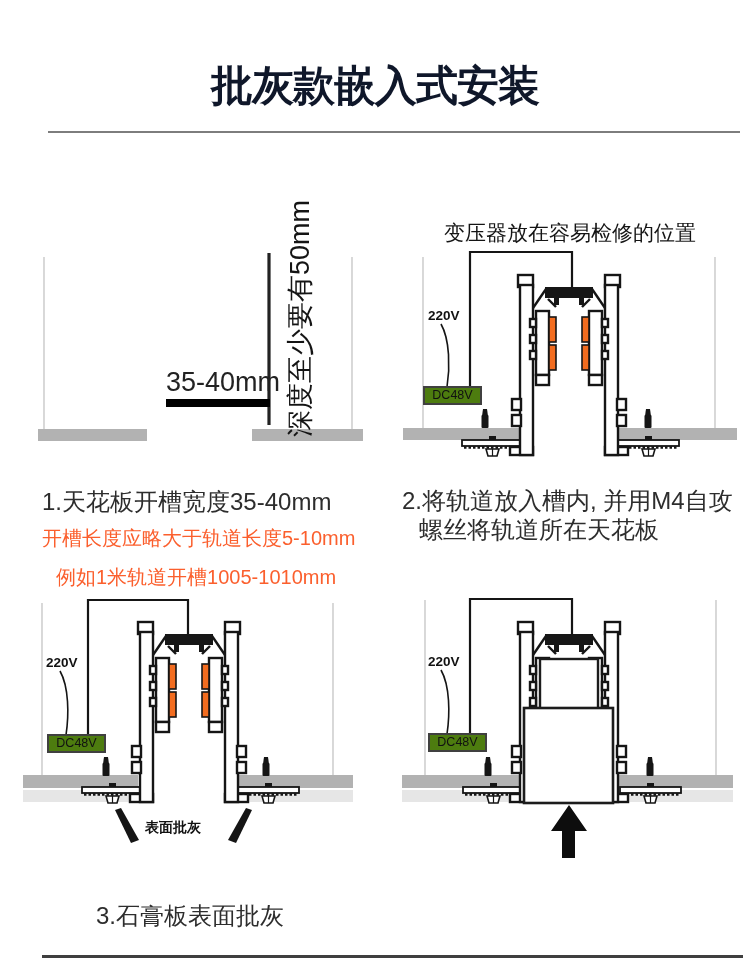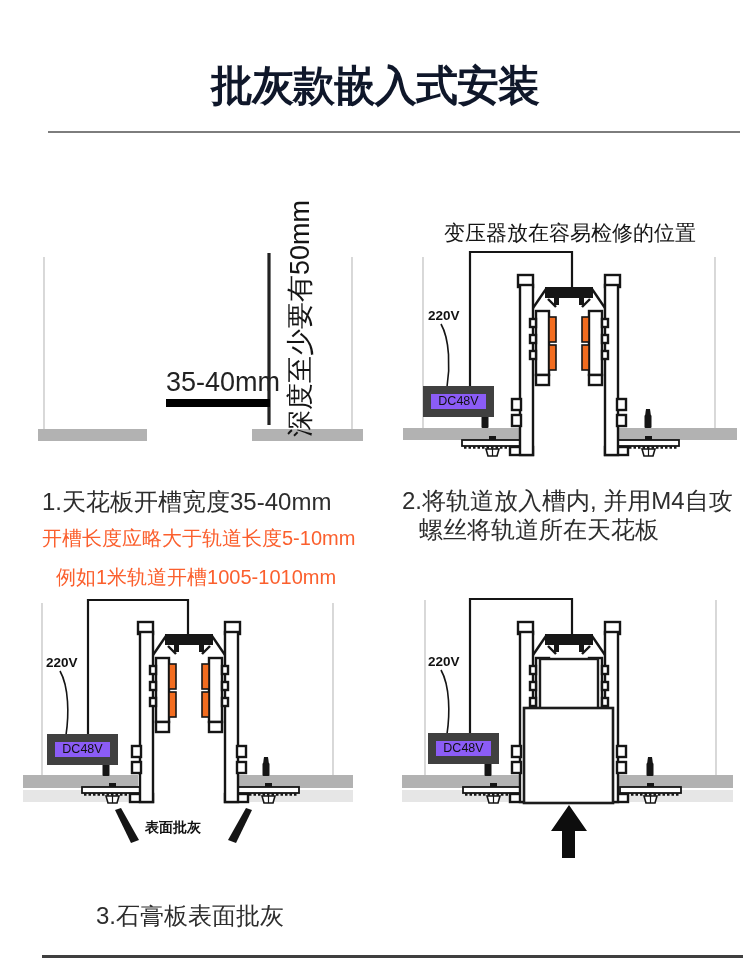--- a/index.html
+++ b/index.html
@@ -18,21 +18,21 @@
   .hdr2{top:207px;left:400px;width:340px;text-align:center;font-size:21px;
         font-weight:500;color:#141414;white-space:nowrap;margin-top:12px;}
   .slot-width{top:367px;left:166px;width:104px;text-align:center;font-size:27px;
         color:#222;border-bottom:8px solid #000000;padding-bottom:1px;white-space:nowrap;}
   .slot-depth{top:303px;left:185px;width:230px;height:38px;line-height:38px;text-align:center;
         font-size:27px;color:#141414;transform:rotate(-90deg);white-space:nowrap;}
   .v220{font-size:13.5px;font-weight:600;color:#111;white-space:nowrap;}
   .v220.p2{top:308px;left:428px;}
   .v220.p3{top:655px;left:46px;}
   .v220.p4{top:654px;left:428px;}
-  .dcbox{width:55px;height:15px;border:8px solid #404040;background:#8b5cf6;text-align:center;
+  .dcbox{width:55px;height:15px;border:2px solid #404040;background:#4d7c0f;text-align:center;
         line-height:15px;font-size:12.5px;font-weight:500;color:#111;white-space:nowrap;}
   .dcbox.p2{top:386px;left:423px;}
   .dcbox.p3{top:734px;left:47px;}
   .dcbox.p4{top:733px;left:428px;}
   .surface-label{top:819px;left:145px;font-size:14px;font-weight:700;color:#111;white-space:nowrap;}
   .cap1{top:486px;left:42px;}
   .note1{top:525px;left:42px;}
   .note2{top:547px;left:56px;margin-top:17px;}
   .cap2{top:486px;left:402px;}
   .cap3{top:890px;left:96px;margin-top:10px;}

